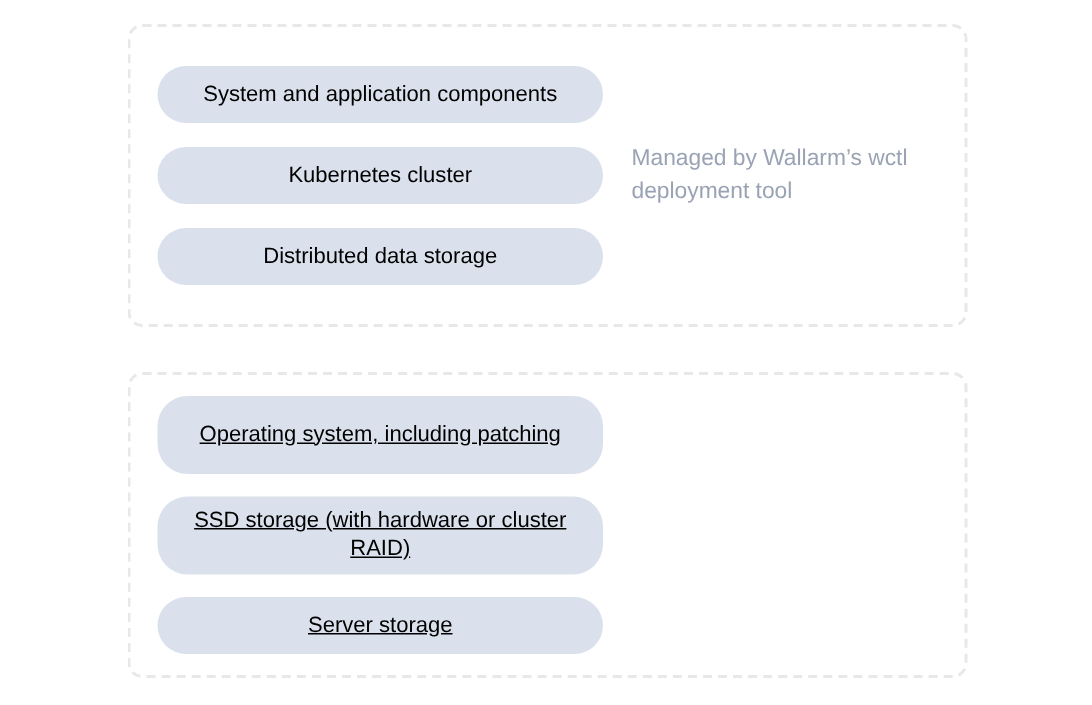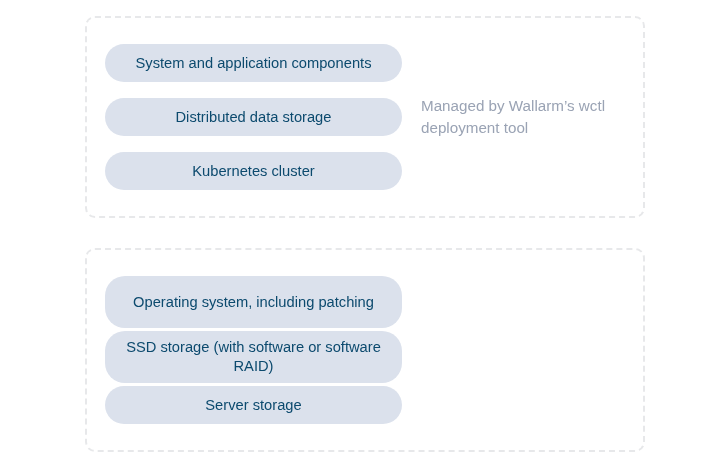--- a/index.html
+++ b/index.html
@@ -55,29 +55,30 @@
     display: flex;
     flex-direction: column;
     justify-content: center;
   }
 
   .group-top .pill-stack {
     gap: 16px;
   }
 
   .group-bottom .pill-stack {
-    gap: 3px;
+    gap: 15px;
+    text-decoration: underline;
   }
 
   .pill {
     box-sizing: border-box;
     width: 297px;
     background: #dbe1ec;
     border-radius: 20px;
-    color: #0c4a6e;
+    color: #000000;
     font-size: 14.7px;
     line-height: 19px;
     text-align: center;
     display: flex;
     align-items: center;
     justify-content: center;
     padding: 9px 16px;
     min-height: 38px;
   }
 
@@ -114,45 +115,45 @@
 
   <div class="group group-top">
 
     <div class="pill-stack">
 
       <div class="pill">
         <span>System and application components</span>
       </div>
 
       <div class="pill">
-        <span>Distributed data storage</span>
+        <span>Kubernetes cluster</span>
       </div>
 
       <div class="pill">
-        <span>Kubernetes cluster</span>
+        <span>Distributed data storage</span>
       </div>
 
     </div>
 
     <div class="owner-caption">
       <span>Managed by Wallarm’s wctl deployment tool</span>
     </div>
 
   </div>
 
   <div class="group group-bottom">
 
     <div class="pill-stack">
 
       <div class="pill two-line">
         <span>Operating system, including patching</span>
       </div>
 
       <div class="pill two-line">
-        <span>SSD storage (with software or software RAID)</span>
+        <span>SSD storage (with hardware or cluster RAID)</span>
       </div>
 
       <div class="pill">
         <span>Server storage</span>
       </div>
 
     </div>
 
 
   </div>

